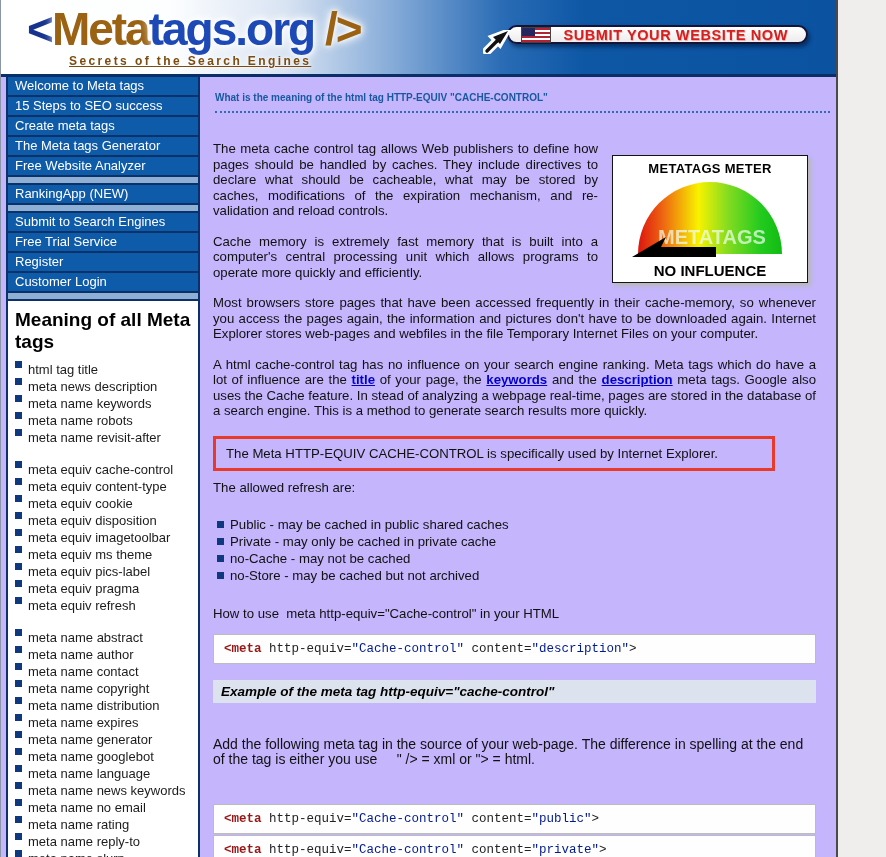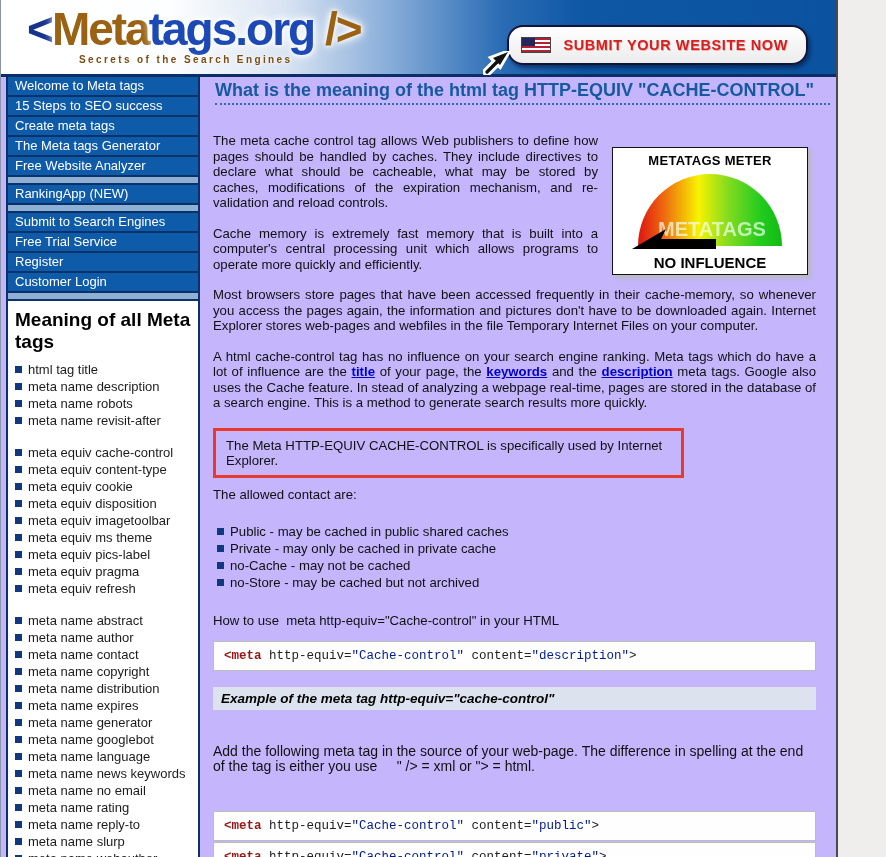--- a/index.html
+++ b/index.html
@@ -11,25 +11,25 @@
   
   .header { height:77px; position:relative; border-bottom:3px solid #0a2f66;
     background:linear-gradient(90deg,#ffffff 0%,#fdfeff 20%,#d9e4f3 34%,#85abd8 47%,#2a6cb5 60%,#0d57a5 70%,#0b53a1 100%); }
   .logo { position:absolute; left:26px; top:2px; font-size:46px; font-weight:bold;
           letter-spacing:-2px; white-space:nowrap; cursor:pointer;
           text-shadow:0 0 4px #fff,0 0 8px #fff,0 0 12px #fff; }
   .logo .lt { color:#16338e; }
   .logo .meta { color:#9a6212; }
   .logo .tags { color:#1d49b6; }
   .logo .close { color:#9a6212; }
-  .logo-sub { position:absolute; left:78px; top:54px; font-size:10px; font-weight:bold;
+  .logo-sub { position:absolute; left:68px; top:54px; font-size:12px; font-weight:bold;
               color:#7c4c10; letter-spacing:2.4px; white-space:nowrap;
-              text-shadow:0 0 3px #fff,0 0 6px #fff; }
+              text-shadow:0 0 3px #fff,0 0 6px #fff;text-decoration:underline; }
   .submit-wrap { position:absolute; right:28px; top:25px; }
-  .submit-btn { display:flex; align-items:center; gap:12px; height:40px; padding:0 18px 0 12px;
+  .submit-btn { display:flex; align-items:center; gap:12px; height:19px; padding:0 18px 0 12px;
                 background:linear-gradient(#ffffff,#ececec); border:2px solid #14143a;
                 border-radius:16px; box-shadow:2px 3px 4px rgba(0,15,50,.55); cursor:pointer; }
   .submit-label { color:#d42020; font-weight:bold; font-size:14.5px; letter-spacing:.6px;
                   white-space:nowrap; text-shadow:.6px .6px 0 #f2b0a8; }
   .flag { width:30px; height:16px; border:1px solid #444; position:relative; flex:none;
           background:repeating-linear-gradient(180deg,#b22234 0 2px,#ffffff 2px 4px); }
   .flag::after { content:""; position:absolute; left:0; top:0; width:13px; height:8px; background:#26265e; }
   .cursor-arrow { position:absolute; left:-24px; bottom:-10px; }
 
   
@@ -40,40 +40,40 @@
 
   
   .menu-item { display:block; background:#0e5ba9; color:#fff; font-weight:normal; font-size:13px;
                line-height:14px; padding:2px 2px 2px 7px; border-bottom:2px solid #0a3168;
                text-decoration:none; cursor:pointer; white-space:nowrap; overflow:hidden; }
   .menu-spacer { height:8px; background:#8fafd4; border-bottom:2px solid #0a3168; }
 
   .taglist { padding:6px 2px 0 7px; }
   .taglist h3 { margin:2px 0 8px; font-size:19px; color:#000; }
   ul.taglinks { list-style:none; margin:0 0 15px; padding:0; }
-  ul.taglinks li { display:flex; align-items:center; font-size:13px; color:#1c1c1c;
+  ul.taglinks li { display:flex; font-size:13px; color:#1c1c1c;
                    line-height:17px; cursor:pointer; white-space:nowrap; }
   .sq { width:7px; height:7px; background:#10387e; margin-right:6px; flex:none; }
 
   
-  h1.page-title { margin:0 -14px 0 2px; padding-bottom:4px; font-size:18px; line-height:18px;
+  h1.page-title { margin:8px -14px 0 2px; padding-bottom:4px; font-size:10px; line-height:18px;
                   color:#17599f; border-bottom:2px dotted #2e6db6; font-weight:bold; }
   .para { font-size:13.2px; line-height:15.5px; color:#111; text-align:justify; margin:15px 0 0; }
   .para.first { margin-top:28px; }
   .clearfix::after { content:""; display:block; clear:both; }
 
   .meter-box { float:right; width:196px; margin:14px 8px 10px 14px; padding:5px 4px 3px;
                background:#fff; border:1px solid #141414; box-shadow:3px 3px 4px #b9b9b9;
                text-align:center; }
   .meter-title { font-size:13px; font-weight:bold; color:#000; letter-spacing:.3px; }
   .meter-caption { font-size:15px; font-weight:bold; color:#000; }
 
   .inline-link { color:#0000cc; font-weight:bold; text-decoration:underline; cursor:pointer; }
 
-  .highlight-box { margin:17px 0 0; width:471px; border:3px solid #e8392b; padding:7px 10px;
+  .highlight-box { margin:17px 0 0; width:562px; border:3px solid #e8392b; padding:7px 10px;
                    font-size:13.2px; line-height:15px; color:#111; }
   .allowed-intro { margin:9px 0 0; font-size:13.2px; color:#111; }
   ul.allowed { list-style:none; margin:21px 0 4px; padding:0 0 0 4px; }
   ul.allowed li { display:flex; align-items:center; font-size:13.2px; color:#111; line-height:17px; }
 
   .howto { margin:22px 0 0; font-size:13.2px; color:#111; white-space:pre-wrap; }
 
   .code-box { border:1px solid #bcbcbc; background:#fefefe; padding:7px 10px;
               font-family:"Liberation Mono","DejaVu Sans Mono",monospace; font-size:12.5px;
               white-space:nowrap; overflow:hidden; }
@@ -134,21 +134,25 @@
       <div class="taglist">
         <h3>Meaning of all Meta tags</h3>
         <div>
             <ul class="taglinks">
               <li>
                 <span class="sq"></span>
                 <span>html tag title</span>
               </li>
               <li>
                 <span class="sq"></span>
-                <span>meta name description</span>
+                <span>meta news description</span>
+              </li>
+              <li>
+                <span class="sq"></span>
+                <span>meta name keywords</span>
               </li>
               <li>
                 <span class="sq"></span>
                 <span>meta name robots</span>
               </li>
               <li>
                 <span class="sq"></span>
                 <span>meta name revisit-after</span>
               </li>
             </ul>
@@ -282,21 +286,21 @@
 
         <p class="para first">The meta cache control tag allows Web publishers to define how pages should be handled by caches. They include directives to declare what should be cacheable, what may be stored by caches, modifications of the expiration mechanism, and re-validation and reload controls.</p>
         <p class="para">Cache memory is extremely fast memory that is built into a computer's central processing unit which allows programs to operate more quickly and efficiently.</p>
         <p class="para" style="clear:right">Most browsers store pages that have been accessed frequently in their cache-memory, so whenever you access the pages again, the information and pictures don't have to be downloaded again. Internet Explorer stores web-pages and webfiles in the file Temporary Internet Files on your computer.</p>
       </div>
 
       <p class="para"><span>A html cache-control tag has no influence on your search engine ranking. Meta tags which do have a lot of influence are the </span><a class="inline-link">title</a><span> of your page, the </span><a class="inline-link">keywords</a><span> and the </span><a class="inline-link">description</a><span> meta tags. Google also uses the Cache feature. In stead of analyzing a webpage real-time, pages are stored in the database of a search engine. This is a method to generate search results more quickly.</span></p>
 
       <div class="highlight-box">The Meta HTTP-EQUIV CACHE-CONTROL is specifically used by Internet Explorer.</div>
 
-      <p class="allowed-intro">The allowed contact are:</p>
+      <p class="allowed-intro">The allowed refresh are:</p>
       <ul class="allowed">
           <li>
             <span class="sq"></span>
             <span>Public - may be cached in public shared caches</span>
           </li>
           <li>
             <span class="sq"></span>
             <span>Private - may only be cached in private cache</span>
           </li>
           <li>

